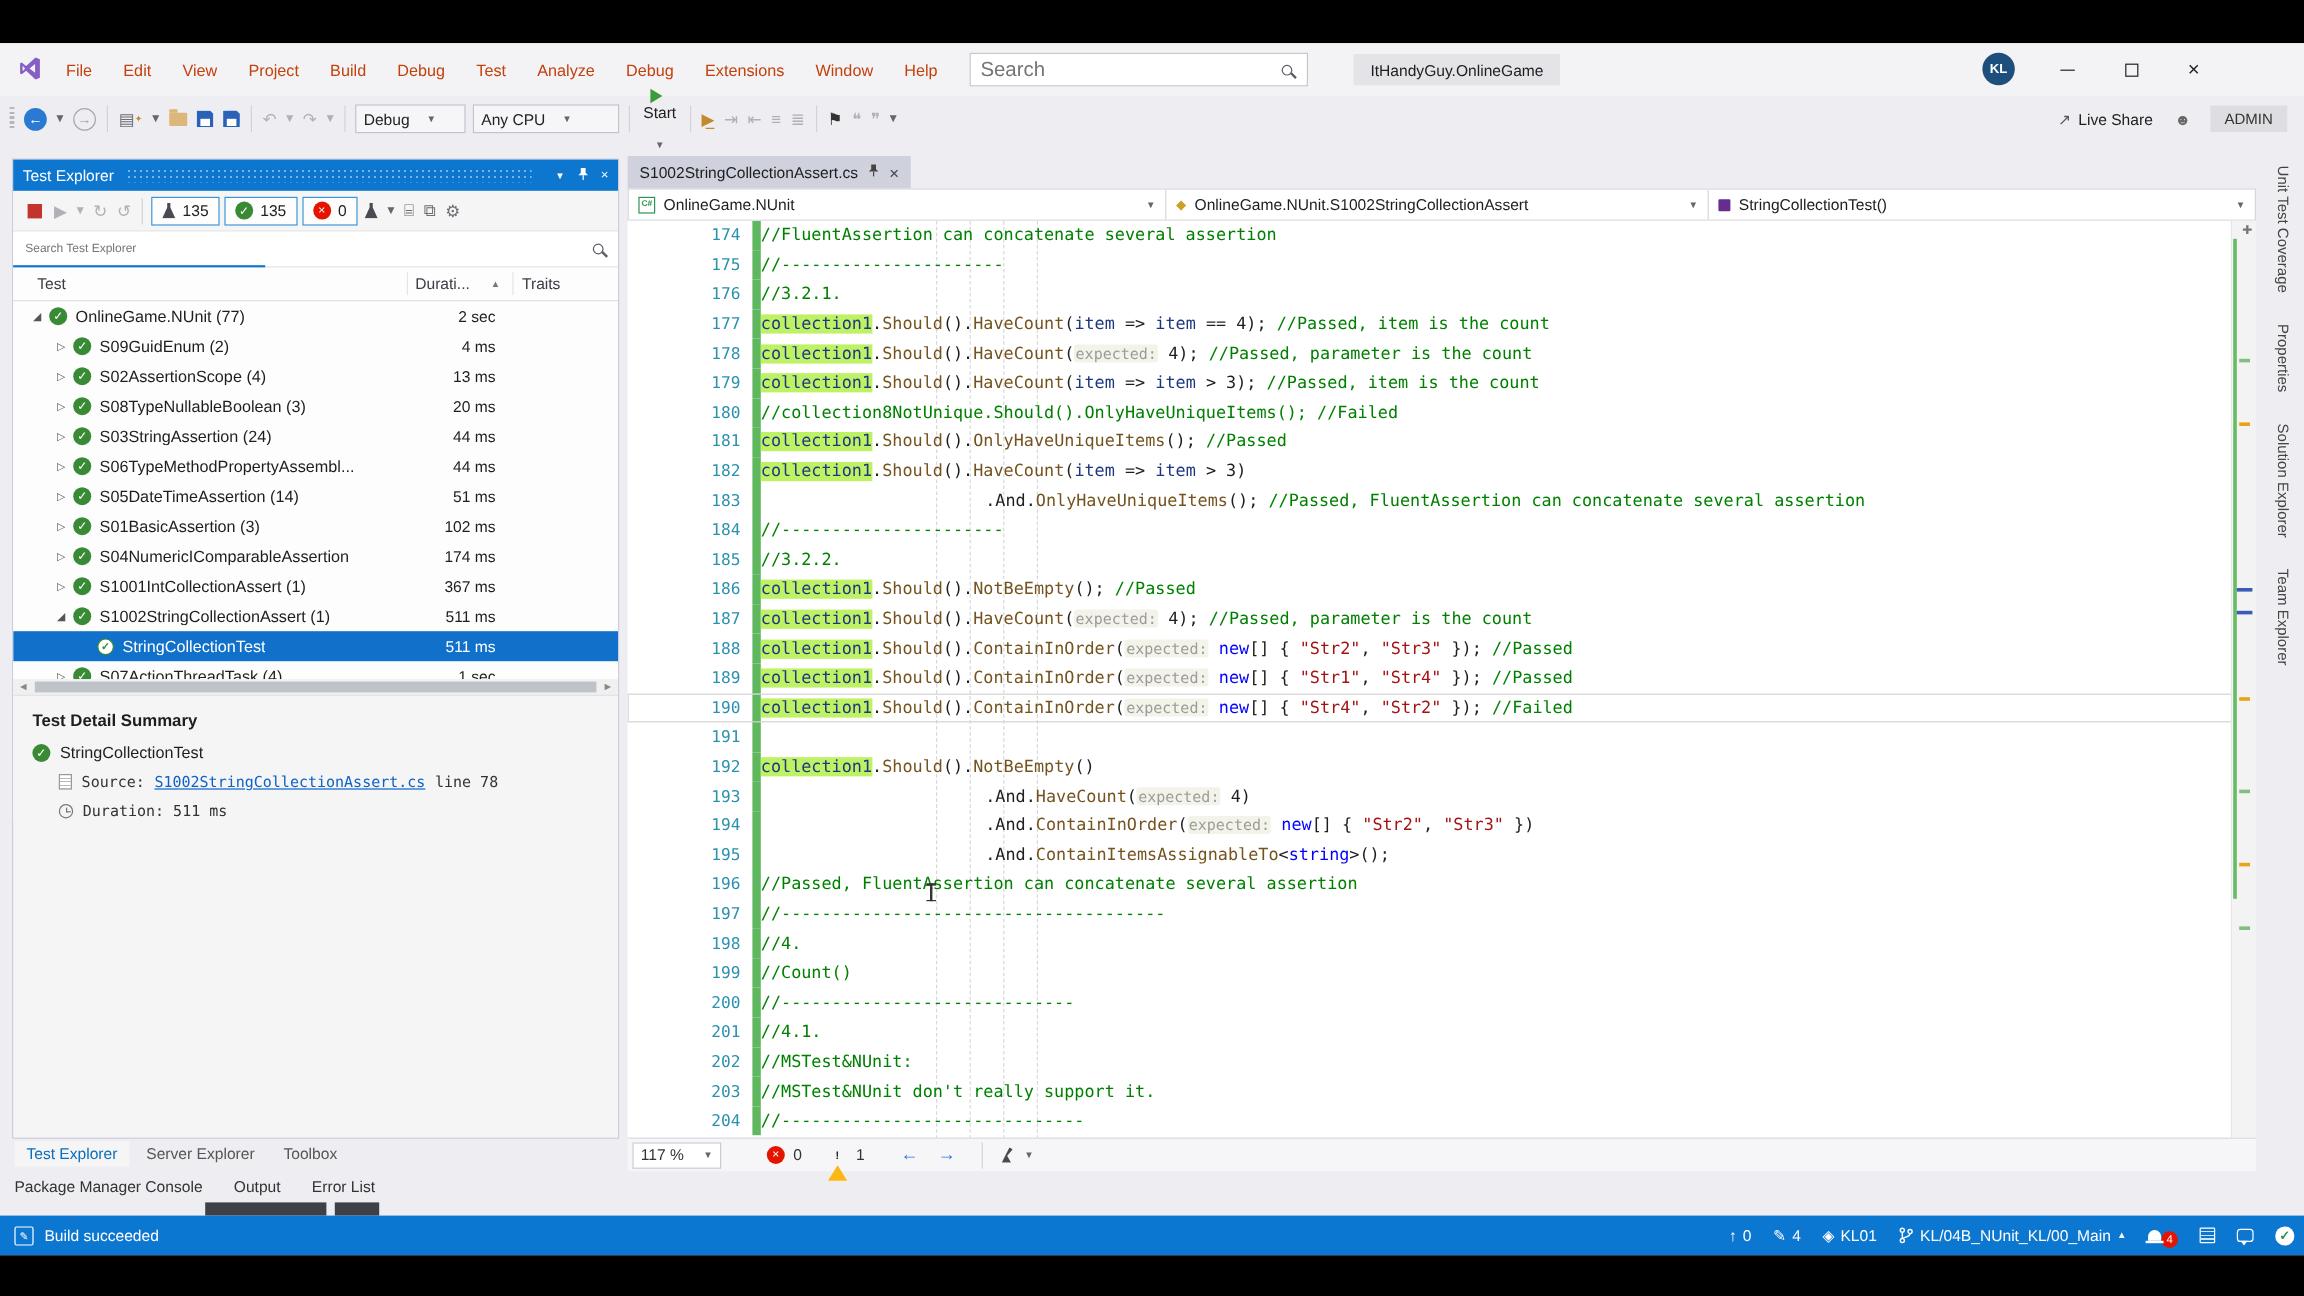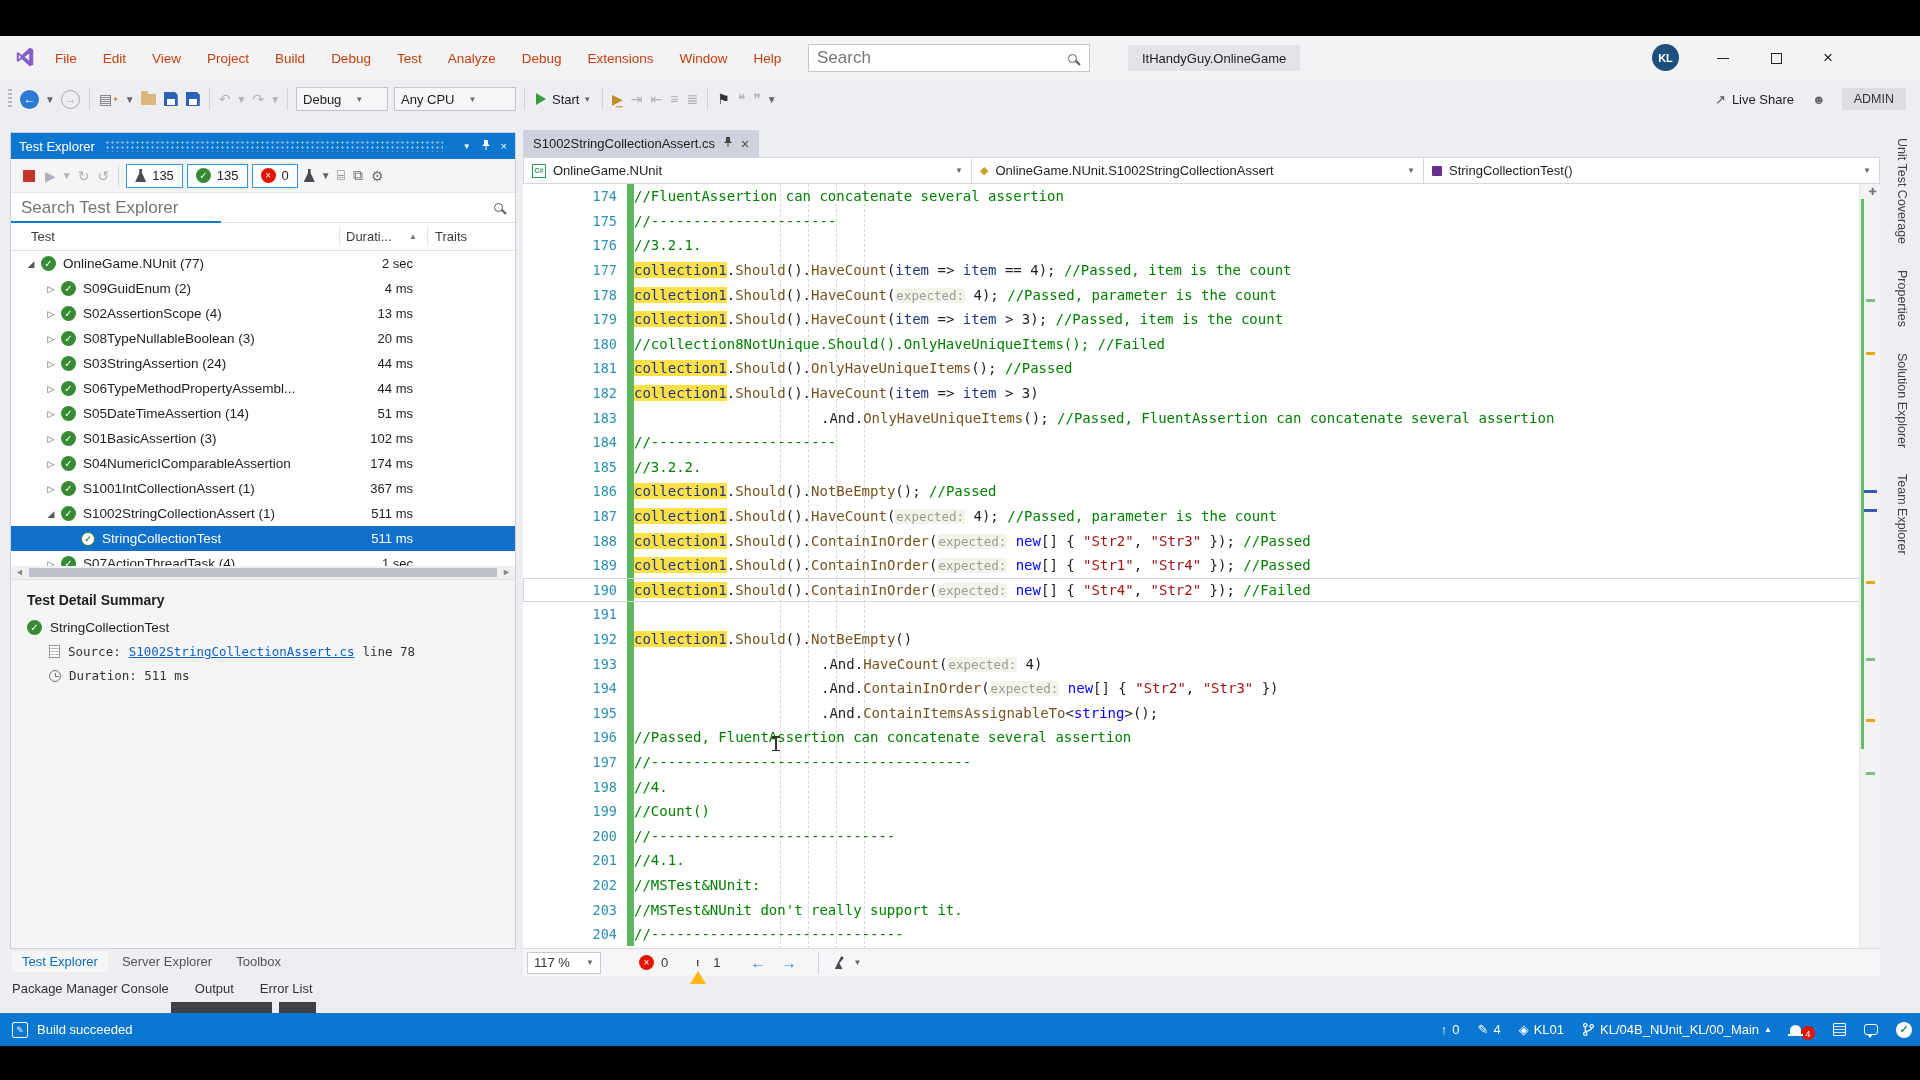--- a/index.html
+++ b/index.html
@@ -32,39 +32,39 @@
   .circ.back { background:#2a79d2; color:#fff; }
   .circ.fwd { border:1.4px solid #a9a9b2; color:#a9a9b2; }
   .floppy { width:14px; height:14px; background:#2a62b8; position:relative; clip-path:polygon(0 0,80% 0,100% 20%,100% 100%,0 100%); }
   .floppy::after { content:""; position:absolute; left:3px; top:7px; width:8px; height:6px; background:#fff; }
   .floppy2 { box-shadow:3px -3px 0 #9fb6d8; }
   .folder { width:15px; height:11px; background:#dcb67a; position:relative; border-radius:1px; }
   .folder::before { content:""; position:absolute; left:0; top:-3px; width:7px; height:3px; background:#dcb67a; border-radius:1px 1px 0 0; }
   .combo { height:24px; background:#f6f6f9; border:1px solid #c3c3cc; display:flex; align-items:center; padding:0 6px; margin:0 3px; font-size:13px; color:#222; }
   .combo .caret { margin-left:14px; }
   .caret { font-size:8px; color:#666; }
-  .start-btn { display:flex; align-items:center; margin:0 6px; color:#1e1e1e; }
+  .start-btn { display:flex; align-items:center; margin:0 6px; color:#1e1e1e;flex-direction:column; }
   .play-tri { width:0; height:0; border-left:10px solid #3a9c3a; border-top:6px solid transparent; border-bottom:6px solid transparent; margin-right:6px; }
   .tb-right { position:absolute; right:14px; top:44px; height:38px; display:flex; align-items:center; font-size:13px; color:#1e1e1e; }
   .admin-btn { background:#dddde2; padding:4px 12px; margin-left:16px; font-size:12.5px; color:#333; }
   .flask { width:11px; height:13px; background:#4a4a52; clip-path:polygon(38% 0,62% 0,62% 30%,100% 100%,0 100%,38% 30%); }
 
   
   .te-panel { position:absolute; left:10px; top:96px; width:506px; height:817px; background:#f5f5f5; border:1px solid #cccedb; }
   .te-header { height:26px; background:#0d77d0; color:#fff; display:flex; align-items:center; padding:0 8px; font-size:13px; position:relative; }
   .te-header .dots { flex:1; height:12px; margin:0 10px; background:radial-gradient(rgba(255,255,255,.45) 1px, transparent 1.2px); background-size:5px 5px; }
   .te-header .hico { margin-left:10px; font-size:11px; color:#fff; }
   .te-toolbar { height:34px; display:flex; align-items:center; padding:0 6px; background:#f5f5f5; border-bottom:1px solid #e3e3e8; }
   .stop-sq { width:12px; height:12px; background:#c2342c; margin:0 6px; }
   .cnt-box { display:flex; align-items:center; gap:6px; border:1px solid #3c94d8; background:#fdfdfd; height:24px; padding:0 8px; margin:0 2px; font-size:13px; color:#222; }
   .ico-pass { width:15px; height:15px; border-radius:50%; background:#388a34; color:#fff; font-size:10px; display:inline-flex; align-items:center; justify-content:center; flex:none; }
   .ico-fail { width:15px; height:15px; border-radius:50%; background:#e41400; color:#fff; font-size:10px; display:inline-flex; align-items:center; justify-content:center; flex:none; }
   .ico-ring { width:14px; height:14px; border-radius:50%; background:#fff; border:1.6px solid #388a34; color:#388a34; font-size:9px; font-weight:bold; display:inline-flex; align-items:center; justify-content:center; flex:none; }
   .te-search { height:30px; background:#fff; border-bottom:1px solid #dcdce2; position:relative; display:flex; align-items:center; }
-  .te-search input { border:0; outline:none; flex:1; padding:0 10px; font-size:17px; color:#666; font-family:"Liberation Sans",sans-serif; }
+  .te-search input { border:0; outline:none; flex:1; padding:0 10px; font-size:10px; color:#666; font-family:"Liberation Sans",sans-serif; }
   .te-search .focusline { position:absolute; left:0; bottom:-1px; width:210px; height:2px; background:#0d77d0; }
   .te-cols { height:28px; display:flex; align-items:center; background:#fdfdfd; border-bottom:1px solid #e0e0e6; font-size:13px; color:#3c3c44; position:relative; }
   .te-cols .c-test { padding-left:20px; }
   .te-cols .c-dur { position:absolute; left:335px; } .te-cols .sort { position:absolute; left:398px; font-size:8px; color:#777; }
   .te-cols .c-traits { position:absolute; left:424px; }
   .te-cols .cline { position:absolute; top:4px; bottom:4px; width:1px; background:#e4e4ea; }
   .te-rows { height:315px; overflow:hidden; background:#fdfdfd; }
   .te-row { height:25px; display:flex; align-items:center; font-size:13.5px; position:relative; color:#1e1e1e; }
   .te-row .exp { width:12px; font-size:9px; color:#555; text-align:center; flex:none; margin-right:4px; }
   .te-row .nm { margin-left:7px; white-space:nowrap; overflow:hidden; }
@@ -104,21 +104,21 @@
   .method-ico { width:10px; height:10px; background:#652d90; border-radius:1px; }
   .ed-code { position:relative; height:765px; background:#fff; overflow:hidden; font-family:"DejaVu Sans Mono",monospace; font-size:14px; }
   .iguide { position:absolute; top:0; bottom:0; border-left:1px dashed #d8d8d8; }
   .code-line { height:24.6px; display:flex; align-items:center; position:relative; }
   .code-line.cur { outline:1px solid #d4d4d4; outline-offset:-1px; }
   .ln { width:104px; text-align:right; padding-right:10px; color:#2b91af; font-size:13.5px; flex:none; }
   .chg { width:7px; align-self:stretch; background:#5fb85f; flex:none; }
   .ctext { white-space:pre; }
   .ctext.ind1 { padding-left:187px; }
   .tk-pl { color:#1e1e1e; } .tk-cmt { color:#008000; } .tk-m { color:#74531f; }
-  .tk-kw { color:#0000ff; } .tk-str { color:#a31515; } .tk-var { color:#1f377f; background:#fde047; }
+  .tk-kw { color:#0000ff; } .tk-str { color:#a31515; } .tk-var { color:#1f377f; background:#bef264; }
   .tk-prm { color:#1f377f; }
   .tk-hint { color:#9b9b9b; background:#f3f3ea; border-radius:2px; padding:0 1px; font-size:12.5px; }
   .ibeam { position:absolute; left:252px; top:552px; width:2px; height:15px; background:#333; }
   .ibeam::before,.ibeam::after { content:""; position:absolute; left:-3px; width:8px; height:1.5px; background:#333; }
   .ibeam::before { top:0; } .ibeam::after { bottom:0; }
   .ed-vscroll { position:absolute; right:0; top:54px; bottom:28px; width:21px; background:#f3f3f3; border-left:1px solid #e6e6e6; }
   .vs-green { position:absolute; left:1px; top:2%; width:3px; height:72%; background:#66bb66; }
   .vs-mark { position:absolute; left:6px; width:9px; height:3px; }
   .vs-thumb { position:absolute; left:4px; width:13px; height:3px; background:#3b5bb5; }
   .ed-split-ico { position:absolute; right:3px; top:56px; font-size:10px; color:#777; }

